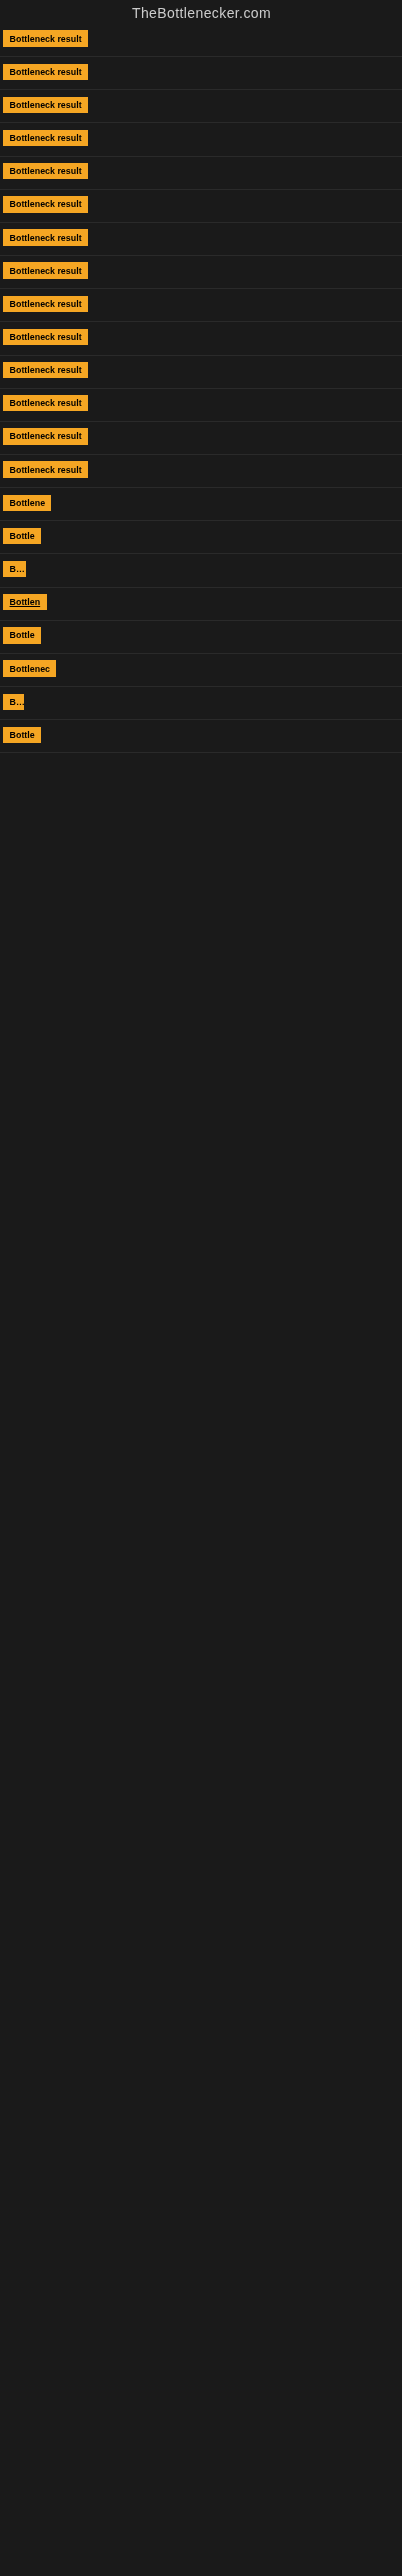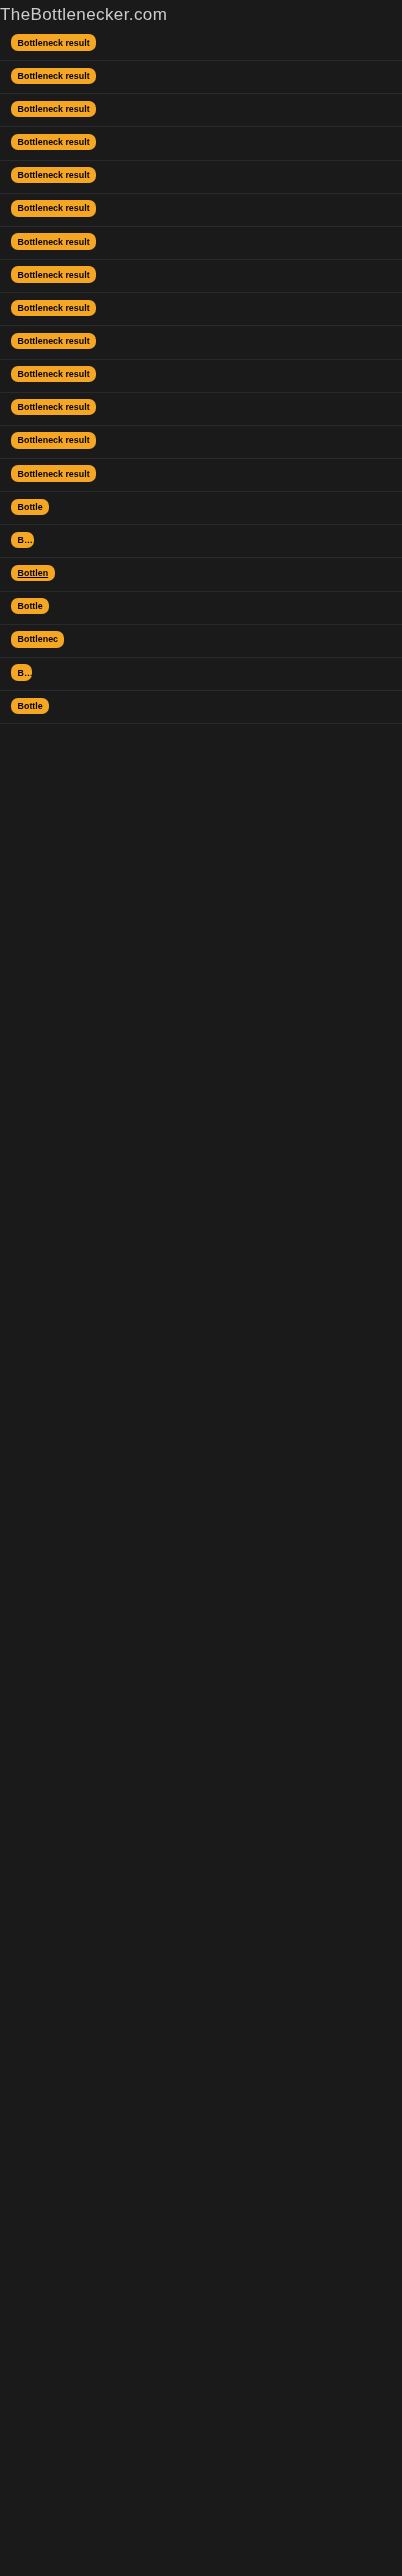--- a/index.html
+++ b/index.html
@@ -10,38 +10,38 @@
 
     body {
       width: 403px;
       min-height: 2576px;
       background-color: #1a1a1a;
       font-family: Arial, sans-serif;
       position: relative;
     }
 
     .site-title {
+      text-align: center;
       color: #cccccc;
-      font-size: 17px;
+      font-size: 14px;
       padding: 4.8px 0 3.2px 0;
       letter-spacing: 0.4px;
     }
 
     .bottleneck-badge {
       display: inline-block;
       background-color: #f5a623;
       color: #000000;
       font-size: 8.9px;
       font-weight: bold;
       padding: 3.2px 6.4px;
-      border-radius: 7px;
+      border-radius: 0;
       white-space: nowrap;
       overflow: hidden;
       text-overflow: ellipsis;
-      margin-left: 8px;
     }
 
     .badge-row {
       padding: 6.4px 0 6.4px 3.2px;
       border-bottom: 0.8px solid #2a2a2a;
     }
   </style>
 </head>
 <body>
 
@@ -57,20 +57,21 @@
     <div class="badge-row"><span class="bottleneck-badge" style="max-width: 97px;">Bottleneck result</span></div>
     <div class="badge-row"><span class="bottleneck-badge" style="max-width: 97px;">Bottleneck result</span></div>
     <div class="badge-row"><span class="bottleneck-badge" style="max-width: 97px;">Bottleneck result</span></div>
     <div class="badge-row"><span class="bottleneck-badge" style="max-width: 97px;">Bottleneck result</span></div>
     <div class="badge-row"><span class="bottleneck-badge" style="max-width: 97px;">Bottleneck result</span></div>
     <div class="badge-row"><span class="bottleneck-badge" style="max-width: 97px;">Bottleneck result</span></div>
     <div class="badge-row"><span class="bottleneck-badge" style="max-width: 97px;">Bottleneck result</span></div>
     <div class="badge-row"><span class="bottleneck-badge" style="max-width: 97px;">Bottleneck result</span></div>
     <div class="badge-row"><span class="bottleneck-badge" style="max-width: 97px;">Bottleneck result</span></div>
     <div class="badge-row"><span class="bottleneck-badge" style="max-width: 97px;">Bottleneck result</span></div>
+    <div class="badge-row"><span class="bottleneck-badge" style="max-width: 64px;">Bottlene</span></div>
     <div class="badge-row"><span class="bottleneck-badge" style="max-width: 48px;">Bottle</span></div>
     <div class="badge-row"><span class="bottleneck-badge" style="max-width: 22.5px;">Bo</span></div>
     <div class="badge-row"><span class="bottleneck-badge" style="max-width: 56px; text-decoration: underline;">Bottlen</span></div>
     <div class="badge-row"><span class="bottleneck-badge" style="max-width: 44px;">Bottle</span></div>
     <div class="badge-row"><span class="bottleneck-badge" style="max-width: 68px; text-align: center;">Bottlenec</span></div>
     <div class="badge-row"><span class="bottleneck-badge" style="max-width: 21px;">Bo</span></div>
     <div class="badge-row"><span class="bottleneck-badge" style="max-width: 47px;">Bottle</span></div>
   </div>
 
 

